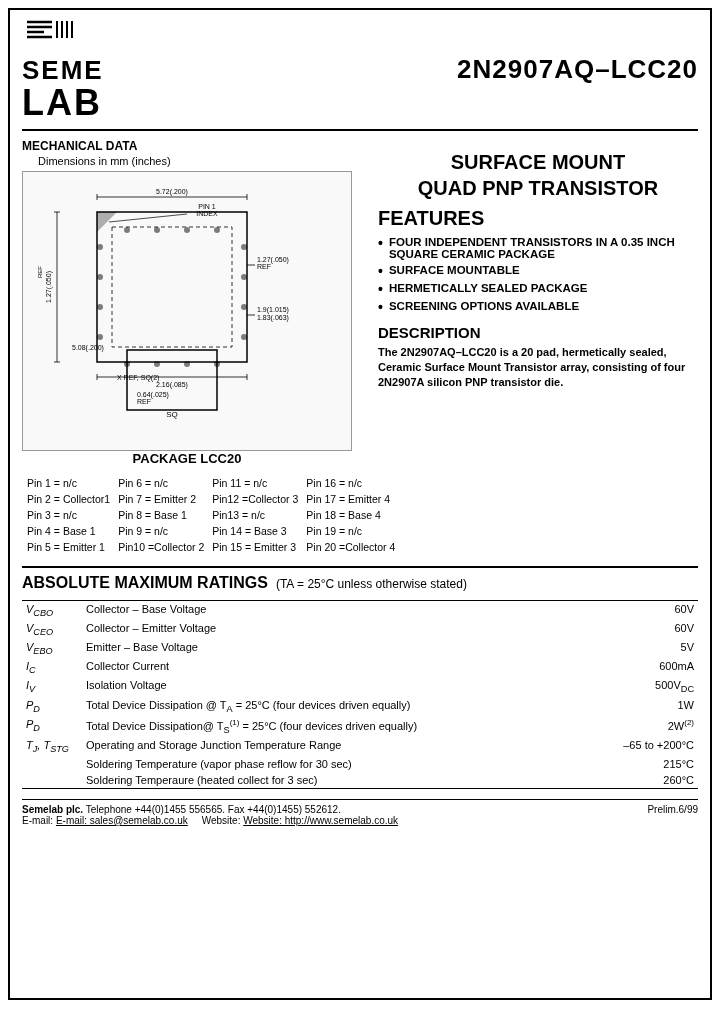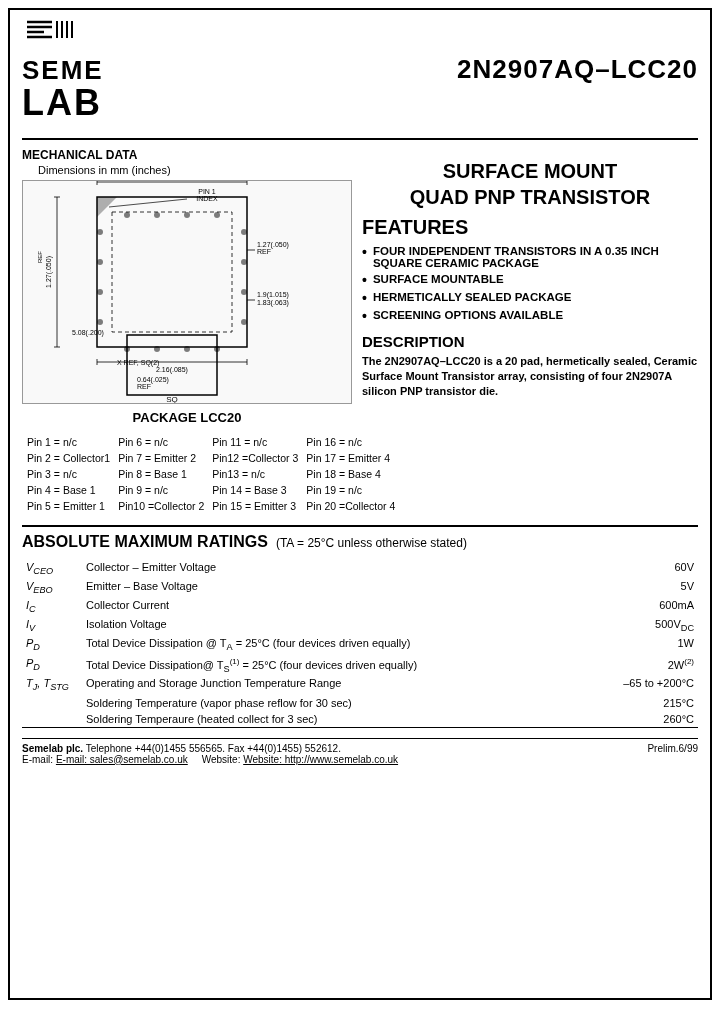--- a/index.html
+++ b/index.html
@@ -18,38 +18,38 @@
       padding: 8px 12px 8px 12px;
       min-height: 992px;
       position: relative;
     }
     
     .header {
       display: flex;
       justify-content: space-between;
       align-items: flex-start;
       border-bottom: 2px solid #000;
-      padding-bottom: 17px;
+      padding-bottom: 8px;
       margin-bottom: 8px;
     }
     .logo-area {
       display: flex;
       flex-direction: column;
     }
     .part-number {
       font-size: 26px;
       font-weight: bold;
       letter-spacing: 1px;
       align-self: center;
       margin-left: 36px;
     }
     
     .main-content {
       display: flex;
-      gap: 10px;
+      gap: 26px;
     }
     .left-col {
       width: 330px;
       flex-shrink: 0;
     }
     .right-col {
       flex: 1;
     }
     
     .section-title-small {
@@ -59,26 +59,25 @@
     }
     .section-subtitle {
       font-size: 11px;
       margin-bottom: 4px;
       padding-left: 16px;
     }
     
     .package-diagram {
       border: 1px solid #999;
       background: #f9f9f9;
-      height: 224px;
-      margin-bottom: 6px;
+      height: 280px;
       position: relative;
       overflow: hidden;
       display: flex;
-      align-items: center;
+      align-items: flex-start;
       justify-content: center;
     }
     .package-diagram svg {
       width: 300px;
       height: 270px;
     }
     
     .package-title {
       text-align: center;
       font-weight: bold;
@@ -368,20 +367,25 @@
   </div>
 
   <div class="amr-section">
     <div style="display:flex; align-items:baseline; gap:8px;">
       <span class="amr-title">ABSOLUTE MAXIMUM RATINGS</span>
       <span class="amr-subtitle">(TA = 25°C unless otherwise stated)</span>
     </div>
 
     <table class="ratings-table">
       <tbody>
+        <tr class="top-border">
+          <td class="symbol-col">V<sub>CBO</sub></td>
+          <td class="desc-col">Collector – Base Voltage</td>
+          <td class="value-col">60V</td>
+        </tr>
         <tr>
           <td class="symbol-col">V<sub>CEO</sub></td>
           <td class="desc-col">Collector – Emitter Voltage</td>
           <td class="value-col">60V</td>
         </tr>
         <tr>
           <td class="symbol-col">V<sub>EBO</sub></td>
           <td class="desc-col">Emitter – Base Voltage</td>
           <td class="value-col">5V</td>
         </tr>

